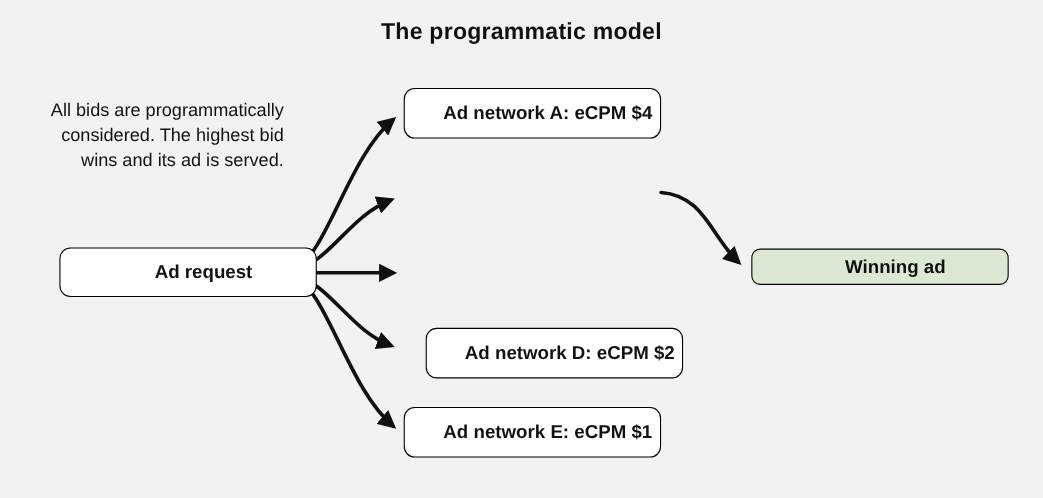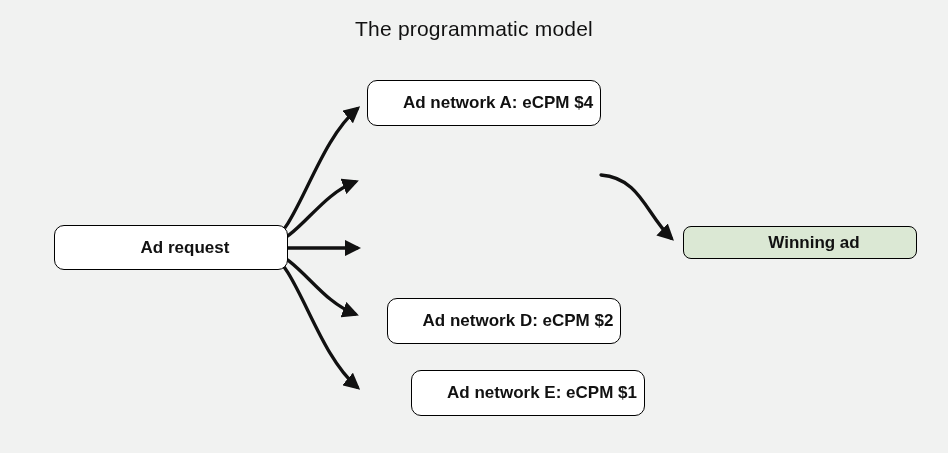--- a/index.html
+++ b/index.html
@@ -22,21 +22,21 @@
     height: 453px;
     pointer-events: none;
   }
   .title {
     position: absolute;
     left: 0;
     top: 17px;
     width: 948px;
     text-align: center;
     font-size: 21px;
-    font-weight: normal;
+    font-weight: bold;
     color: var(--text, #111111);
     letter-spacing: 0.2px;
   }
   .annotation {
     position: absolute;
     left: 10px;
     top: 89px;
     width: 248px;
     text-align: right;
     font-size: 16.5px;
@@ -61,21 +61,21 @@
     padding-left: 28px;
   }
   .box.highlight {
     background: var(--highlight-fill, #dbe8d4);
   }
   .box.request  { left: 31px;  top: 225px; height: 45px; margin-left: 23px; }
   .box.net-a    { left: 367px; top: 80px; }
   .box.net-b    { left: 367px; top: 153px; }
   .box.net-c    { left: 367px; top: 225px; }
   .box.net-d    { left: 387px; top: 298px; }
-  .box.net-e    { left: 367px; top: 370px; margin-left: 44px; }
+  .box.net-e    { left: 367px; top: 370px; }
   .box.winning  { left: 683px; top: 226px; height: 33px; border-width: 1.3px; border-radius: 8px; }
   .arrow-path {
     fill: none;
     stroke: var(--arrow, #111111);
     stroke-width: 3.3;
     stroke-linecap: round;
   }
 </style>
 </head>
 <body>
@@ -91,20 +91,25 @@
     <path class="arrow-path" d="M266,247 C298,230 316,144 357,109" marker-end="url(#arrowhead)"></path>
     <path class="arrow-path" d="M266,247 C300,238 318,196 355,182" marker-end="url(#arrowhead)"></path>
     <path class="arrow-path" d="M266,248 L357,248" marker-end="url(#arrowhead)"></path>
     <path class="arrow-path" d="M266,249 C300,258 318,300 355,314" marker-end="url(#arrowhead)"></path>
     <path class="arrow-path" d="M266,249 C298,266 316,352 357,387" marker-end="url(#arrowhead)"></path>
     <path class="arrow-path" d="M601,175 C640,178 646,214 671,238" marker-end="url(#arrowhead)"></path>
   </svg>
 
   <div class="title">The programmatic model</div>
 
+  <div class="annotation">
+    <div>All bids are programmatically</div>
+    <div>considered. The highest bid</div>
+    <div>wins and its ad is served.</div>
+  </div>
 
   <div class="box request">
     <span>Ad request</span>
   </div>
 
   <div class="box net-a">
     <span>Ad network A: eCPM $4</span>
   </div>
 
 

